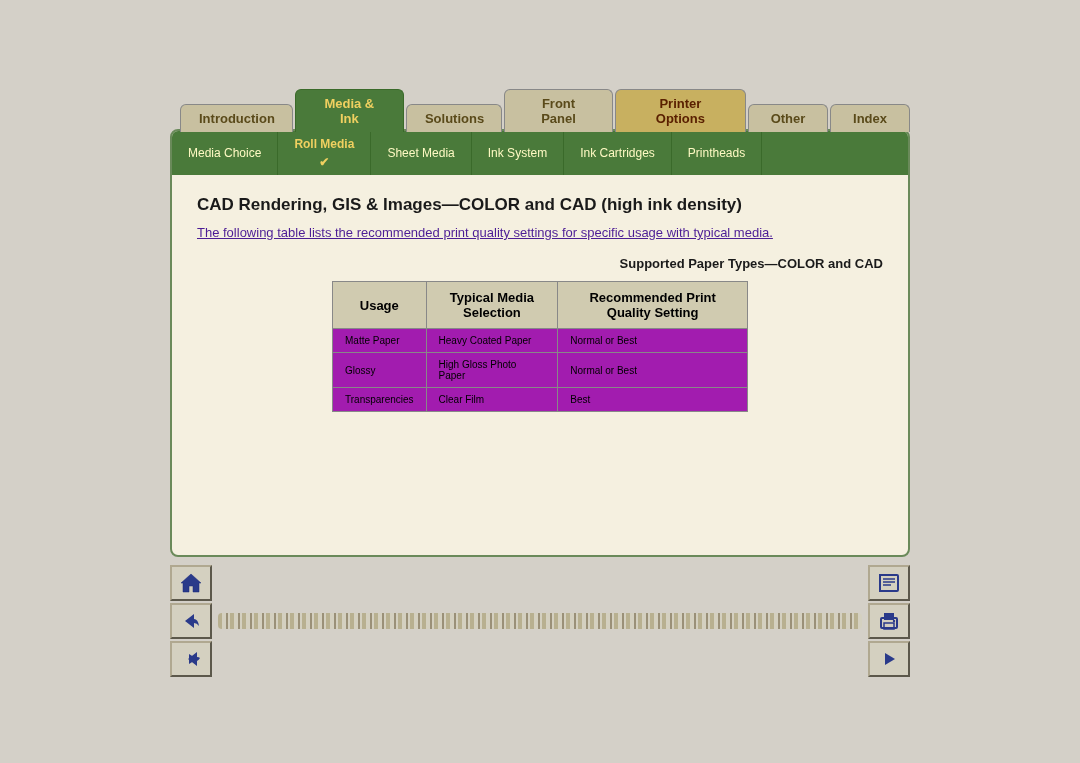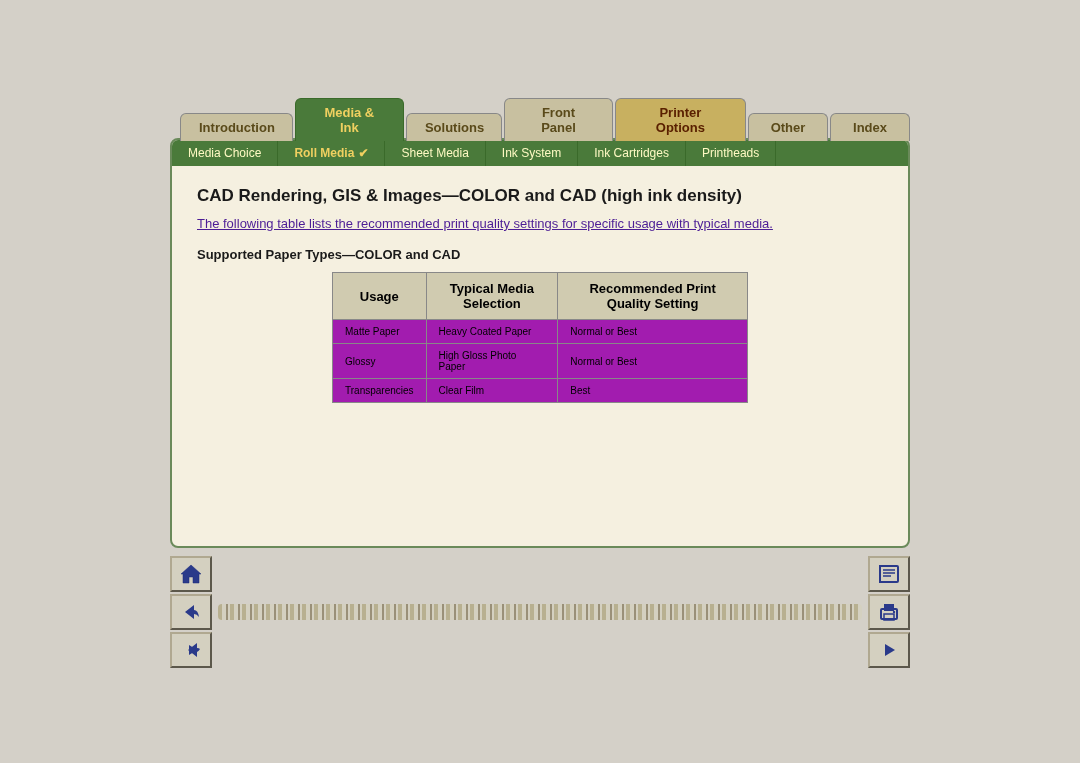--- a/index.html
+++ b/index.html
@@ -70,20 +70,21 @@
       cursor: pointer;
       border-right: 1px solid #3a6a2a;
       text-align: center;
       display: flex;
       align-items: center;
       gap: 4px;
     }
     .sub-tab.active {
       color: #f0d060;
       font-weight: bold;
+      flex-direction: column;
     }
     .sub-tab .checkmark {
       color: #f0d060;
       font-weight: bold;
     }
     
     .content {
       padding: 20px 25px;
       min-height: 380px;
     }
@@ -95,21 +96,21 @@
     }
     .intro-text {
       font-size: 13px;
       color: #4c1d95;
       margin-bottom: 16px;
       text-decoration: underline;
     }
     .table-title {
       font-size: 13px;
       font-weight: bold;
-      text-align: left;
+      text-align: right;
       margin-bottom: 10px;
       color: #1a1a1a;
     }
     .data-table {
       width: 416px;
       margin: 0 auto;
       border-collapse: collapse;
       border: 1px solid #888;
     }
     .data-table th {

